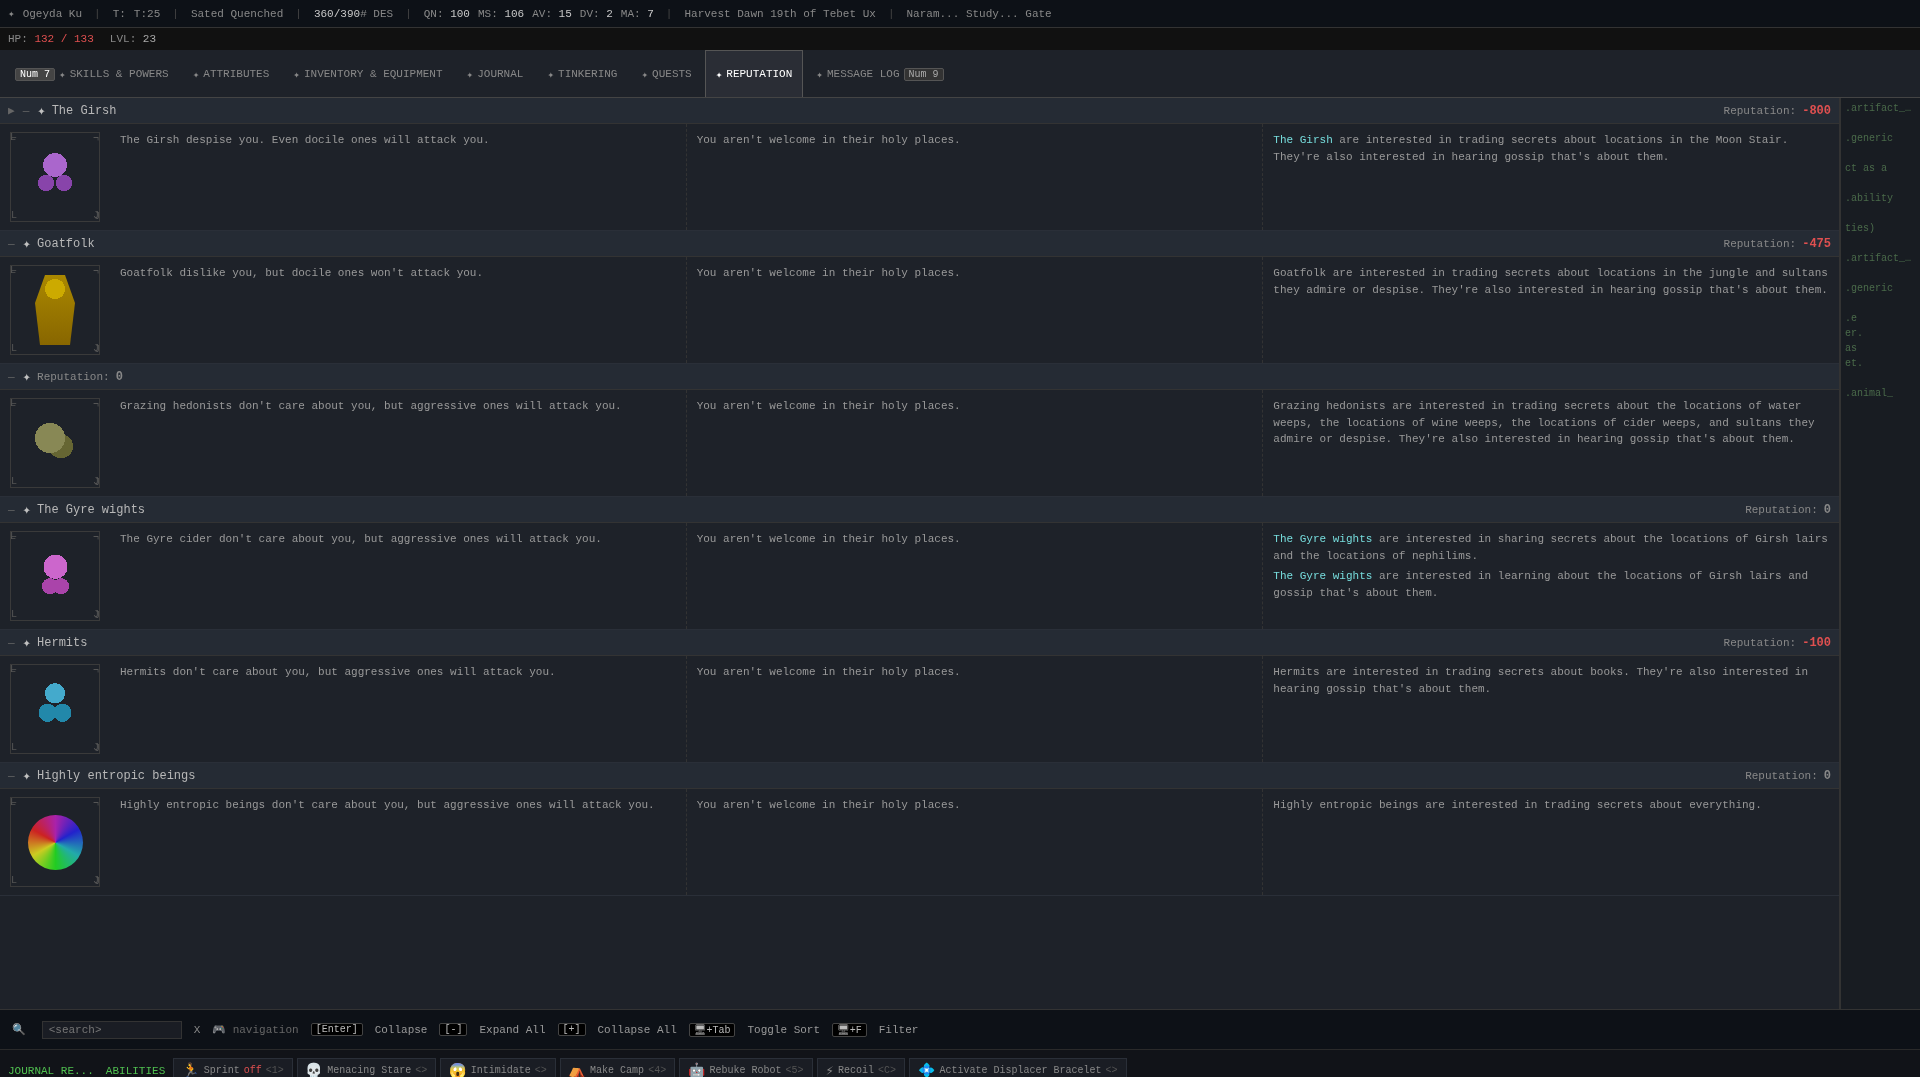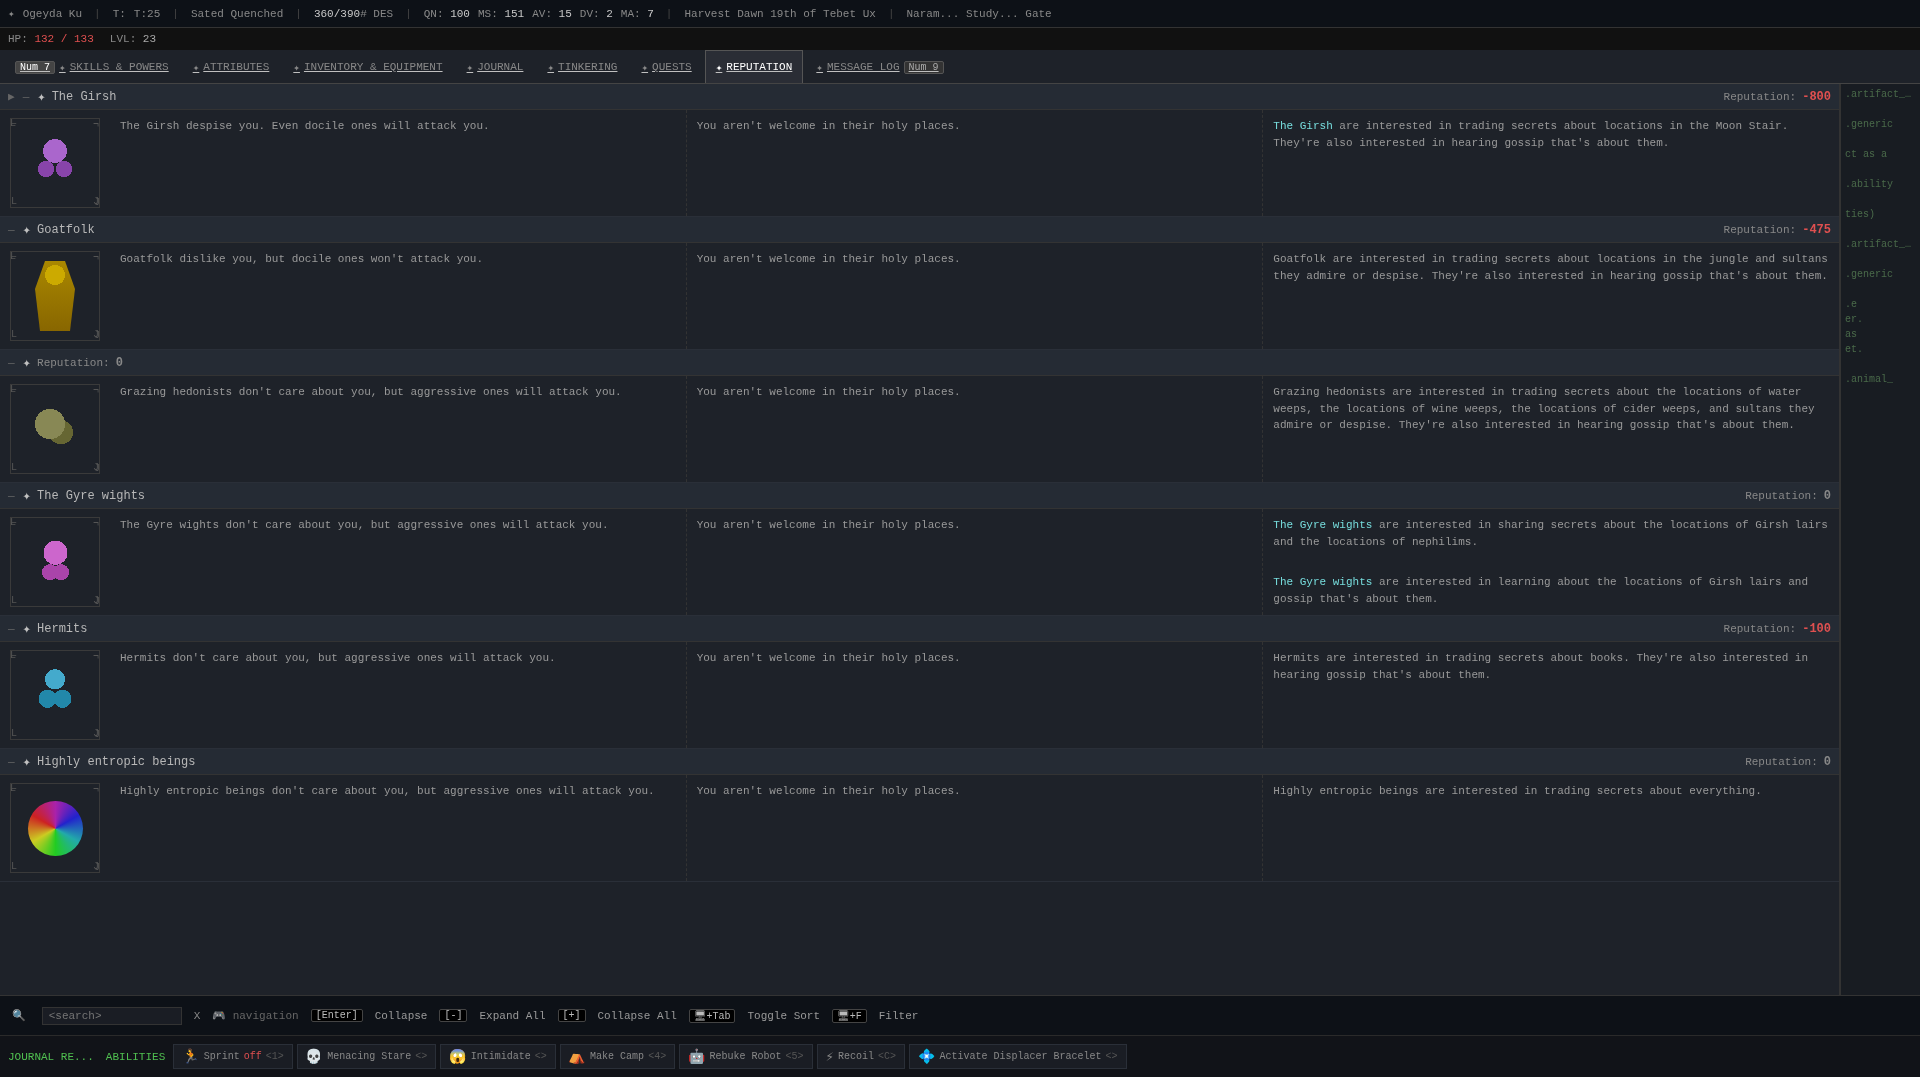--- a/index.html
+++ b/index.html
@@ -39,27 +39,26 @@
       gap: 16px;
       font-size: 11px;
       color: #888;
     }
     .hp-val { color: #e05050; }
     .lvl-val { color: #aaa; }
 
     
     #tab-nav {
       background: #1e2229;
-      height: 34px;
+      height: 48px;
       display: flex;
       align-items: stretch;
       border-bottom: 1px solid #444;
       padding: 0 4px;
       gap: 2px;
-      text-decoration: underline;
     }
     .tab {
       display: flex;
       align-items: center;
       padding: 0 10px;
       font-size: 11px;
       color: #888;
       cursor: pointer;
       border: 1px solid transparent;
       border-bottom: none;
@@ -317,21 +316,21 @@
   <span class="top-bar-item">Ogeyda Ku</span>
   <span class="top-bar-sep">|</span>
   <span class="top-bar-item">T:</span>
     <span class="top-bar-item val">T:25</span>
   <span class="top-bar-sep">|</span>
   <span class="top-bar-item"><span>Sated Quenched</span></span>
   <span class="top-bar-sep">|</span>
   <span class="top-bar-item"><span class="val">360/390</span># <span>DES</span></span>
   <span class="top-bar-sep">|</span>
   <span class="top-bar-item">QN: <span class="val">100</span></span>
-  <span class="top-bar-item">MS: <span class="val">151</span></span>
+  <span class="top-bar-item">MS: <span class="val">106</span></span>
   <span class="top-bar-item">AV: <span class="val">15</span></span>
   <span class="top-bar-item">DV: <span class="val">2</span></span>
   <span class="top-bar-item">MA: <span class="val">7</span></span>
   <span class="top-bar-sep">|</span>
   <span class="top-bar-item">Harvest Dawn 19th of Tebet Ux</span>
   <span class="top-bar-sep">|</span>
   <span class="top-bar-item">Naram... Study... Gate</span>
 </div>
 
 <div id="hp-bar">
@@ -463,24 +462,24 @@
       <div class="faction-details">
         <div class="faction-sprite">
           <div class="sprite-frame">
             <span class="corner-tl">⌐</span>
             <span class="corner-tr">¬</span>
             <span class="corner-bl">L</span>
             <span class="corner-br">J</span>
             <div class="sprite-gyre"></div>
           </div>
         </div>
-        <div class="faction-col">The Gyre wights don't care about you, but aggressive ones will attack you.</div>
+        <div class="faction-col">The Gyre cider don't care about you, but aggressive ones will attack you.</div>
         <div class="faction-col">You aren't welcome in their holy places.</div>
         <div class="faction-col">
-          <p style="margin-bottom:24px"><span class="highlight">The Gyre wights</span> are interested in sharing secrets about the locations of Girsh lairs and the locations of nephilims.</p>
+          <p style="margin-bottom:4px"><span class="highlight">The Gyre wights</span> are interested in sharing secrets about the locations of Girsh lairs and the locations of nephilims.</p>
           <p><span class="highlight">The Gyre wights</span> are interested in learning about the locations of Girsh lairs and gossip that's about them.</p>
         </div>
       </div>
     </div>
 
     <div>
       <div class="faction-header">
         <span class="faction-collapse">—</span>
         <span class="faction-icon">✦</span>
         <span class="faction-name">Hermits</span>

